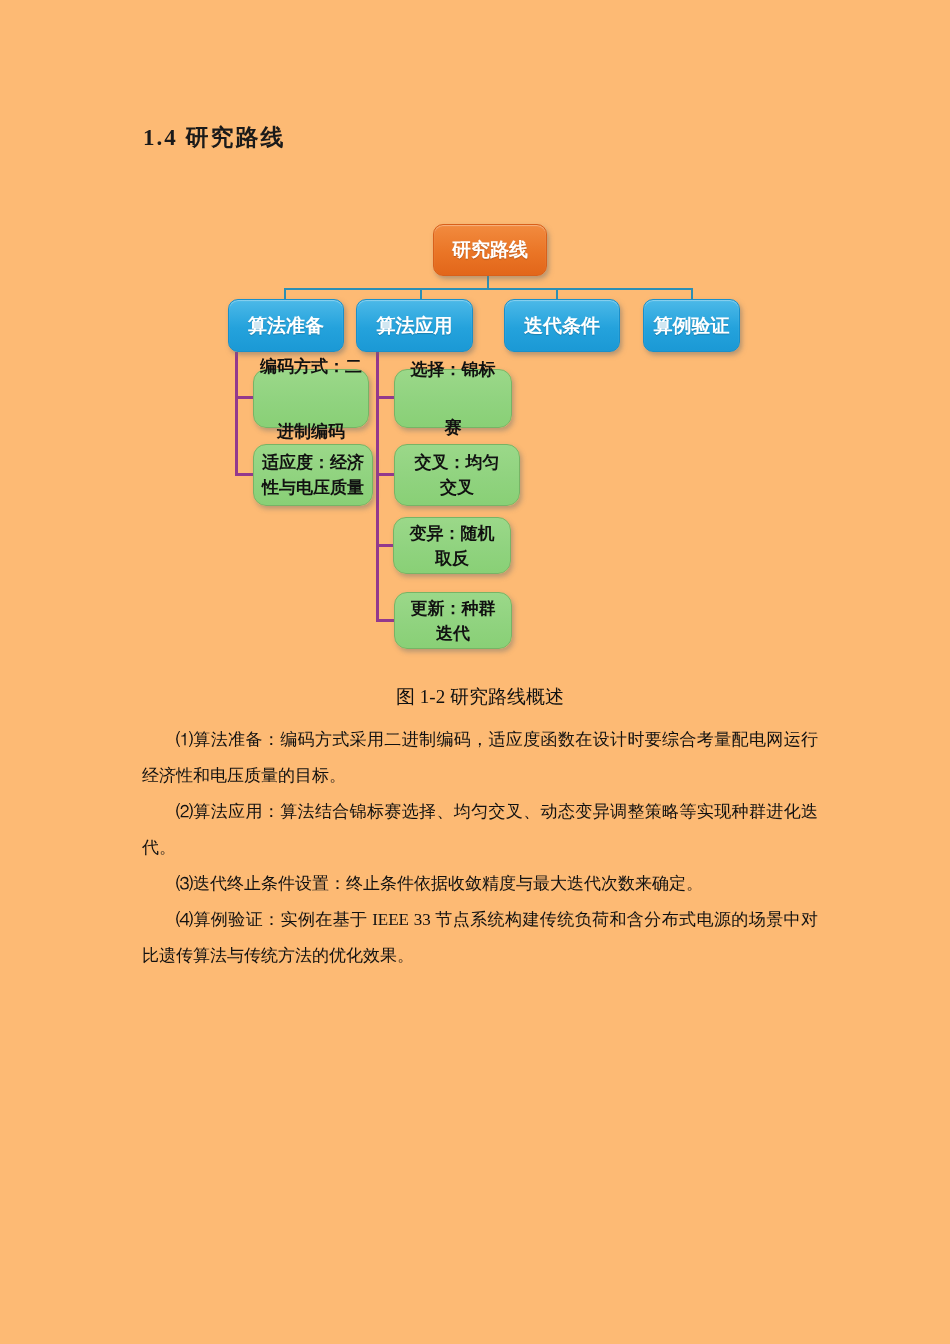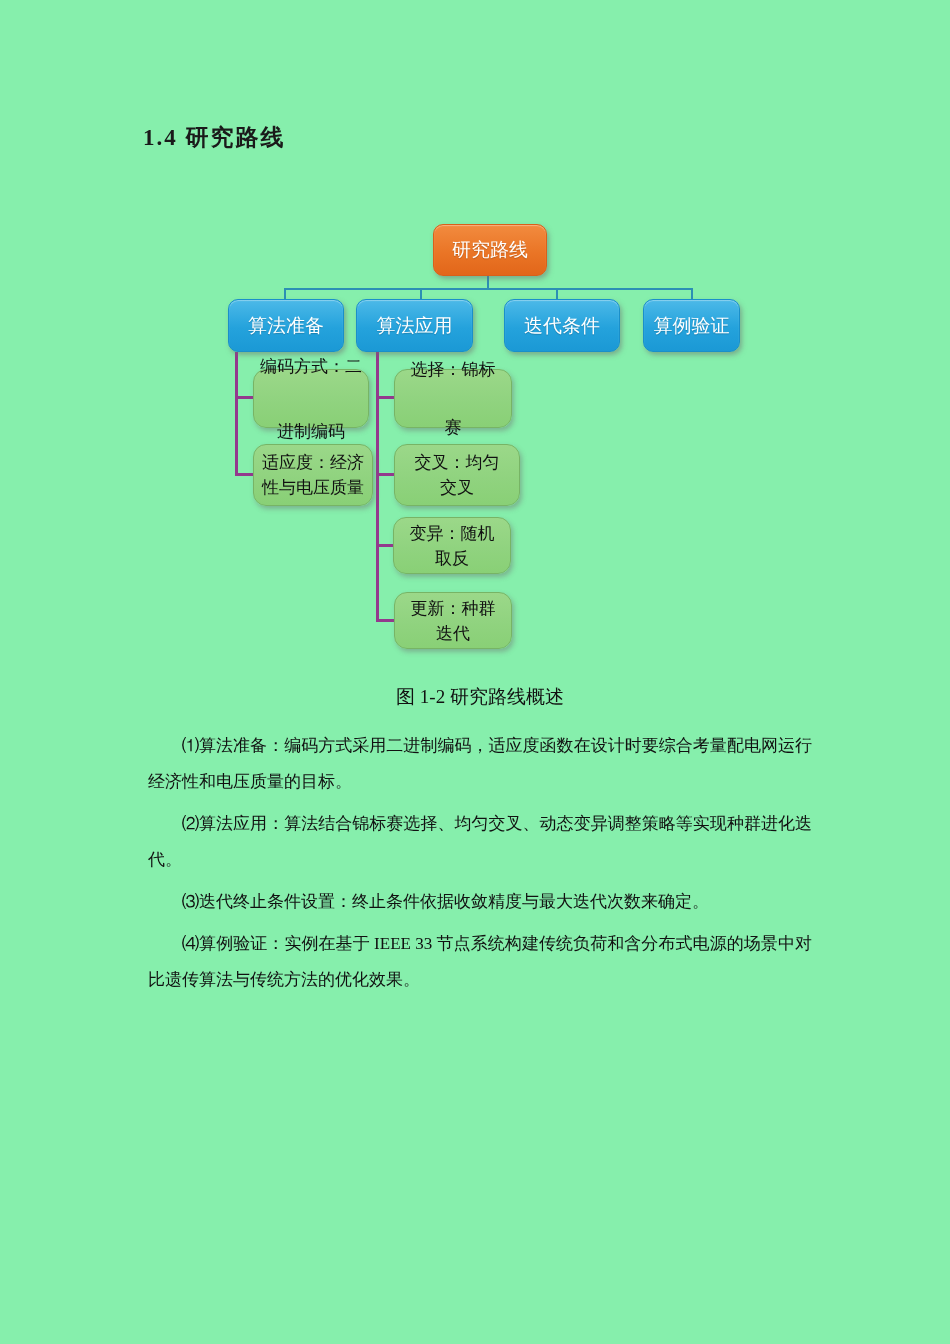--- a/index.html
+++ b/index.html
@@ -1,38 +1,39 @@
 <!DOCTYPE html>
 <html><head>
 <meta charset="utf-8">
 <style>
   html,body{margin:0;padding:0;background:#ffffff;}
   .page{
     position:relative;
     width:950px;height:1344px;
-    background:#86efac;
+    background:#fdba74;
     font-family:"Liberation Serif","DejaVu Serif",serif;
     overflow:hidden;
   }
   .heading{
     position:absolute;left:143px;top:122px;
     font-size:23px;font-weight:600;color:#1a1a1a;
     letter-spacing:2px;
     font-family:"Liberation Serif","DejaVu Serif",serif;
   }
   
   .chart{position:absolute;left:0;top:0;width:950px;height:700px;}
   .conn{position:absolute;}
   .teal{background:#2C8FB4;}
   .purple{background:#93398D;}
   .node{
     position:absolute;
     display:flex;flex-direction:column;align-items:center;justify-content:center;
     text-align:center;
     box-sizing:border-box;
+    font-weight:bold;
   }
   .node .lbl{display:block;}
   .root{
     left:433px;top:224px;width:114px;height:52px;
     background:linear-gradient(180deg,#F28B3F 0%,#EA7526 55%,#E2661A 100%);
     border:1px solid #D9601A;border-radius:10px;
     color:#ffffff;font-size:19px;
     box-shadow:2px 3px 5px rgba(110,110,110,0.5), inset 0 1px 1px rgba(255,255,255,0.35);
     text-shadow:0 1px 1px rgba(0,0,0,0.2);
   }
@@ -79,21 +80,21 @@
   
   .caption{
     position:absolute;left:142px;top:684px;width:676px;
     text-align:center;font-size:19px;color:#111111;
   }
   .bodytext{
     position:absolute;left:142px;top:722px;width:676px;
     font-size:17px;line-height:36px;color:#111111;
     text-align:justify;
   }
-  .bodytext p{margin:6px;text-indent:34px;}
+  .bodytext p{margin:0;text-indent:34px;}
 </style>
 </head>
 <body>
 
 <div class="page">
 
   <div class="heading">1.4 研究路线</div>
 
   <div class="chart">
 

